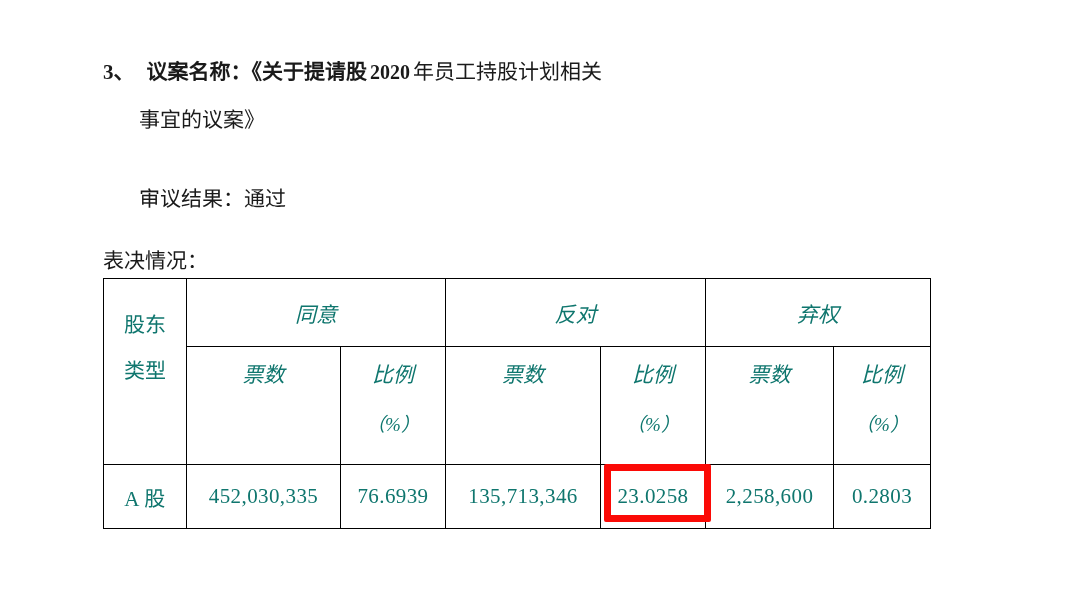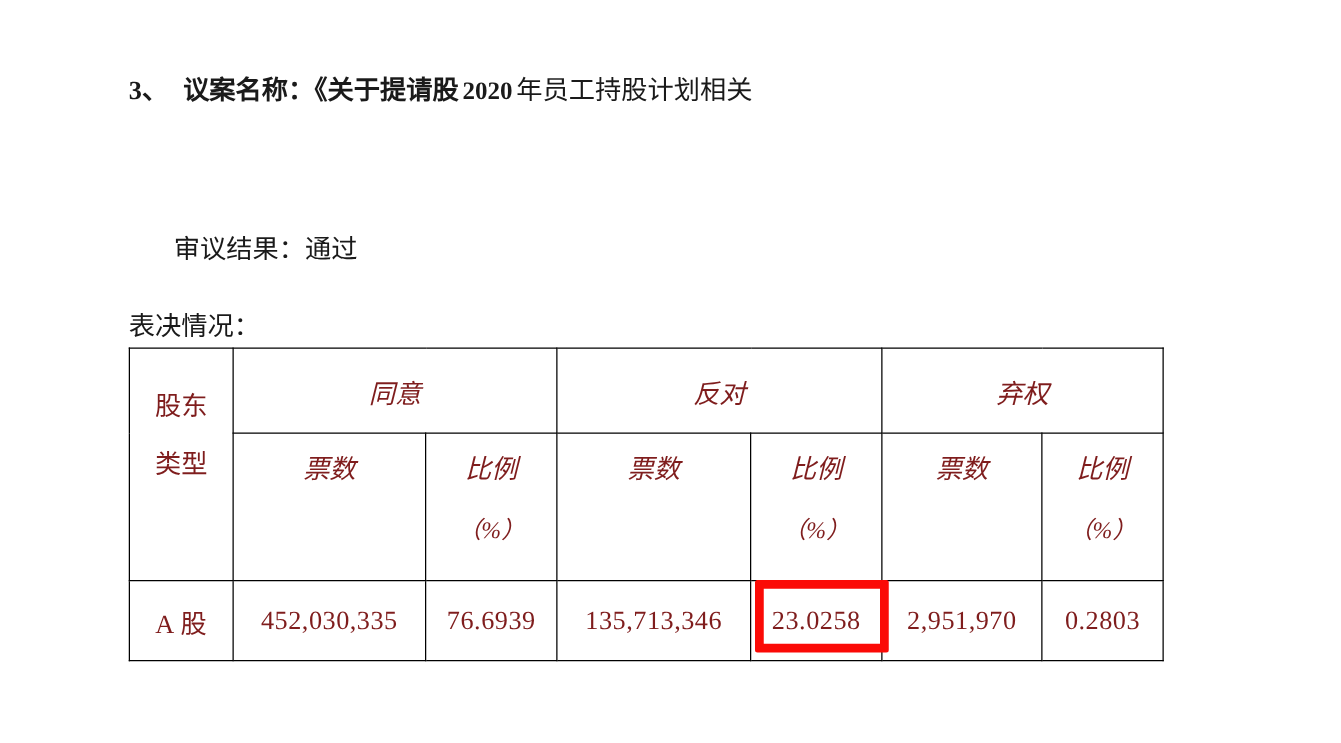--- a/index.html
+++ b/index.html
@@ -104,21 +104,21 @@
     width: 827px;
     table-layout: fixed;
     font-size: 20px;
   }
   table.vote-table td {
     border: 1.4px solid #000000;
     text-align: center;
     vertical-align: middle;
     padding: 0;
     font-family: "Liberation Serif", "DejaVu Serif", serif;
-    color: #7f1d1d;
+    color: #0f766e;
   }
   
   .col-type    { width: 83px; }
   .col-agree-n { width: 154px; }
   .col-agree-p { width: 105px; }
   .col-obj-n   { width: 155px; }
   .col-obj-p   { width: 105px; }
   .col-abs-n   { width: 128px; }
   .col-abs-p   { width: 97px; }
 
@@ -185,20 +185,21 @@
 
 <div class="page">
 
   <div class="proposal-block">
     <div class="proposal-line-1">
       <span class="proposal-number">3、</span>
         <span class="proposal-title-lead">议案名称：《关于提请股</span>
         <span class="proposal-year">2020</span>
         <span class="proposal-title-body">年员工持股计划相关</span>
     </div>
+    <div class="proposal-line-2">事宜的议案》</div>
   </div>
 
   <div class="result-line">审议结果：通过</div>
 
   <div class="vote-label">表决情况：</div>
 
   <div class="vote-table-wrap">
     <table class="vote-table">
       <colgroup>
         <col class="col-type">
@@ -258,21 +259,21 @@
               <span class="sub-unit">（%）</span>
             </div>
           </td>
         </tr>
         <tr class="data-row">
           <td>A 股</td>
           <td class="num">452,030,335</td>
           <td class="num">76.6939</td>
           <td class="num">135,713,346</td>
           <td class="num">23.0258</td>
-          <td class="num">2,951,970</td>
+          <td class="num">2,258,600</td>
           <td class="num">0.2803</td>
         </tr>
       </tbody>
     </table>
   </div>
 
   <div class="highlight-box" style="border-color: rgb(251, 10, 6);"></div>
 
 </div>
 

